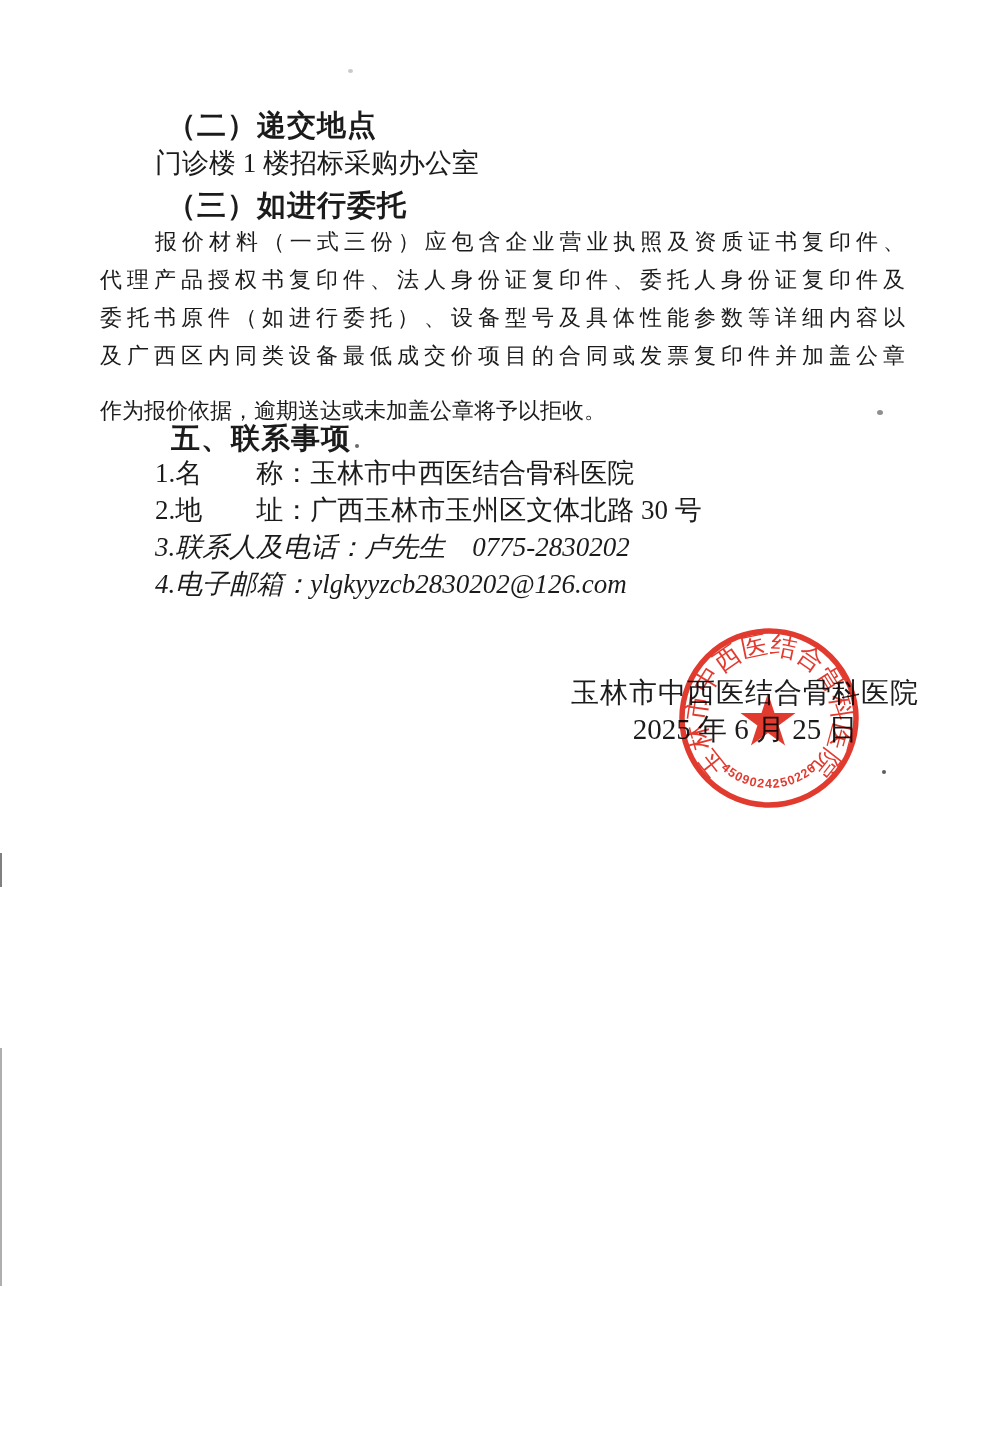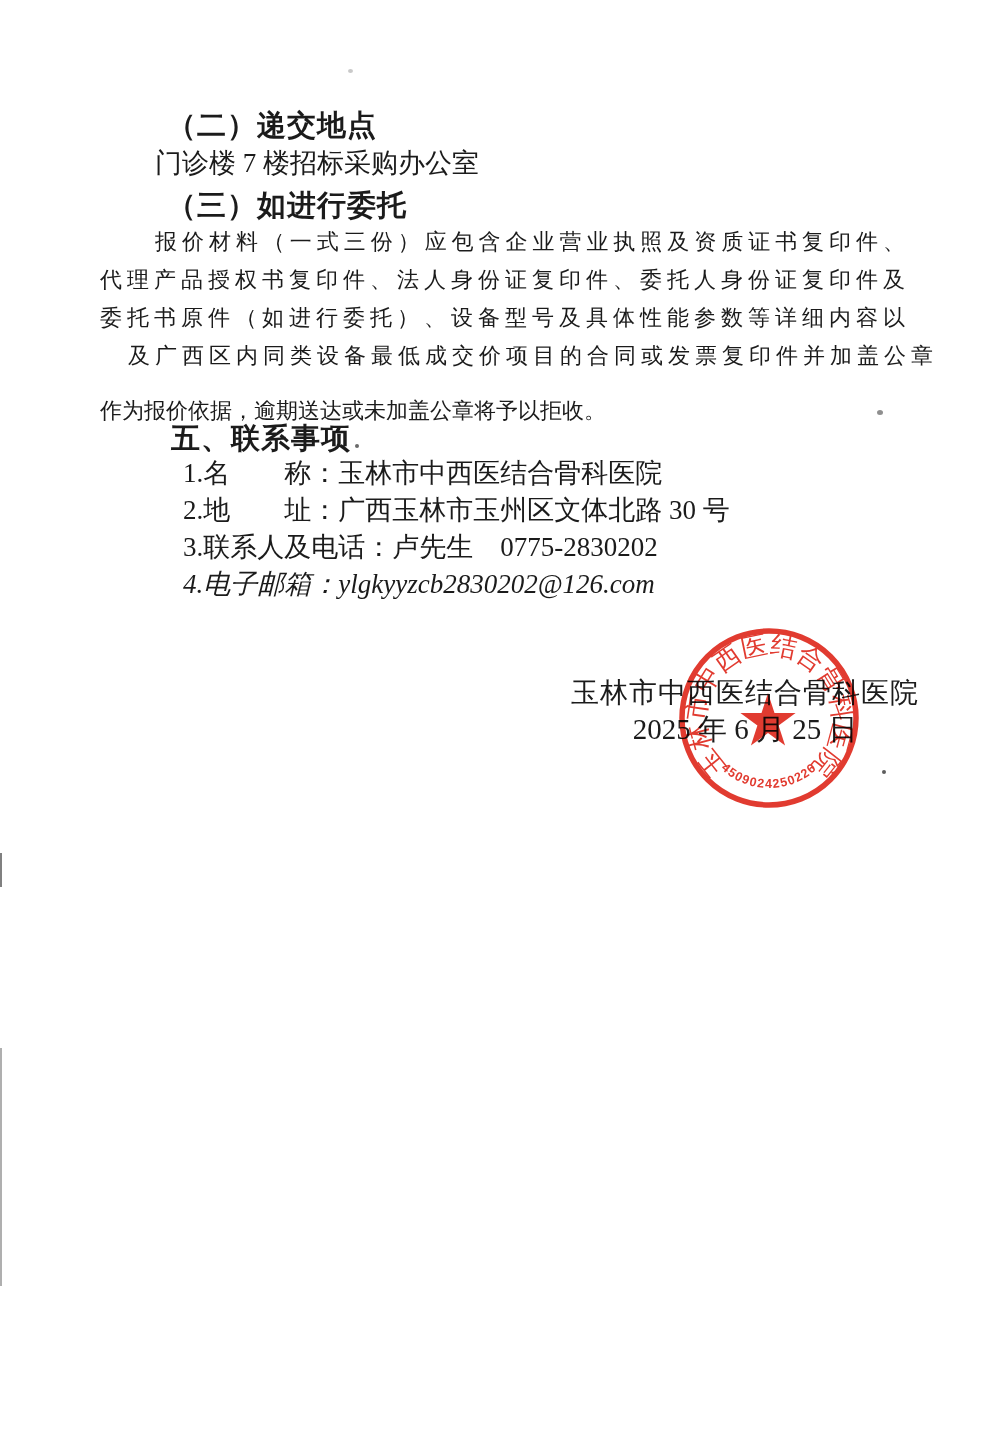--- a/index.html
+++ b/index.html
@@ -22,21 +22,21 @@
   .bodyline { font-size: 27px; }
   .para-line {
     position: absolute;
     font-size: 22px;
     text-align: justify;
     text-align-last: justify;
     height: 34px;
     overflow: hidden;
   }
   .para-line.last { text-align-last: left; }
-  .contact-line { font-size: 27px; margin-left: 28px; }
+  .contact-line { font-size: 27px; }
   .sig-block {
     position: absolute;
     left: 500px;
     width: 490px;
     text-align: center;
   }
   .sig-org { font-size: 28px; letter-spacing: 1px; }
   .sig-date { font-size: 29px; }
   .seal-svg {
     position: absolute;
@@ -66,35 +66,35 @@
     position: absolute;
     left: 0;
     width: 2px;
   }
 </style>
 </head>
 <body>
 
 <div class="abs heading" style="left:160px; top:106px;">（二）递交地点</div>
 
-<div class="abs bodyline" style="left:155px; top:145px;">门诊楼 7 楼招标采购办公室</div>
+<div class="abs bodyline" style="left:155px; top:145px;">门诊楼 1 楼招标采购办公室</div>
 
 <div class="abs heading" style="left:160px; top:186px;">（三）如进行委托</div>
 
 <div class="para-line" style="left:155px; top:227px; width:750px;">报价材料（一式三份）应包含企业营业执照及资质证书复印件、</div>
 <div class="para-line" style="left:100px; top:265px; width:805px;">代理产品授权书复印件、法人身份证复印件、委托人身份证复印件及</div>
 <div class="para-line" style="left:100px; top:303px; width:805px;">委托书原件（如进行委托）、设备型号及具体性能参数等详细内容以</div>
-<div class="para-line" style="left:100px; top:341px; width:805px;margin-left:28px;">及广西区内同类设备最低成交价项目的合同或发票复印件并加盖公章</div>
+<div class="para-line" style="left:100px; top:341px; width:805px;">及广西区内同类设备最低成交价项目的合同或发票复印件并加盖公章</div>
 <div class="para-line last" style="left:100px; top:388px; width:805px;margin-top:8px;">作为报价依据，逾期送达或未加盖公章将予以拒收。</div>
 
 <div class="abs heading" style="left:164px; top:419px;">五、联系事项</div>
 
 <div class="abs contact-line" style="left:155px; top:455px;">1.名　　称：玉林市中西医结合骨科医院</div>
 <div class="abs contact-line" style="left:155px; top:492px;">2.地　　址：广西玉林市玉州区文体北路 30 号</div>
-<div class="abs contact-line" style="left:155px; top:529px;">3.联系人及电话：卢先生　0775-2830202</div>
+<div class="abs contact-line" style="left:155px; top:529px;font-style:italic;">3.联系人及电话：卢先生　0775-2830202</div>
 <div class="abs contact-line" style="left:155px; top:566px;font-style:italic;">4.电子邮箱：ylgkyyzcb2830202@126.com</div>
 
 <div class="sig-block sig-org" style="top:674px;">玉林市中西医结合骨科医院</div>
 <div class="sig-block sig-date" style="top:710px;">2025 年 6 月 25 日</div>
 
 <svg class="seal-svg" viewBox="0 0 200 200">
   <defs>
     <path id="ringPath" d="M 54.75 145.25 A 64 64 0 1 1 145.25 145.25" fill="none"></path>
     <path id="codePath" d="M 50.5 149.5 A 70 70 0 0 0 149.5 149.5" fill="none"></path>
   </defs>

